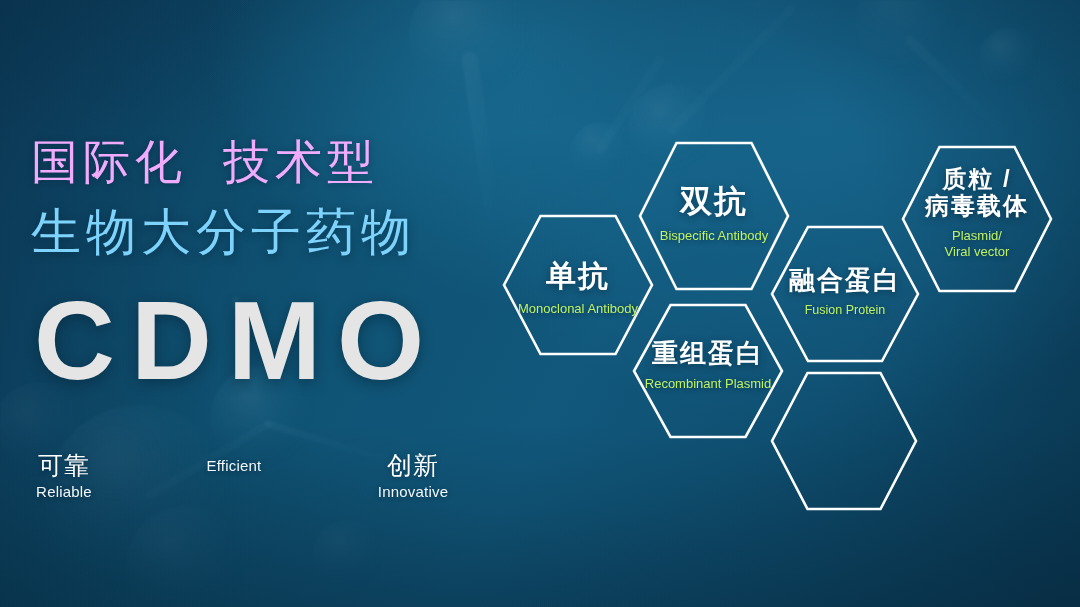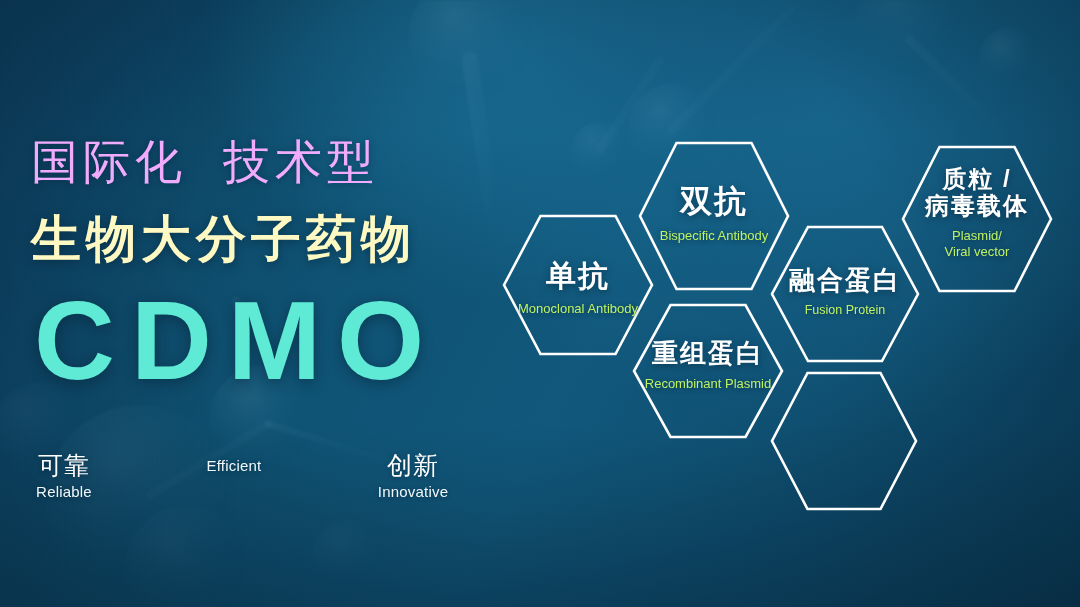--- a/index.html
+++ b/index.html
@@ -49,38 +49,38 @@
     line-height: 1;
     font-weight: 300;
     letter-spacing: 5px;
     color: #f0abfc;
     white-space: pre;
     text-shadow: 0 1px 6px rgba(3,28,45,0.45);
   }
   .headline-2 {
     position: absolute;
     left: 31px;
-    top: 214px;
+    top: 207px;
     font-size: 50px;
     line-height: 1;
-    font-weight: 700;
+    font-weight: 400;
     letter-spacing: 5px;
-    color: #fef9c3;
+    color: #7dd3fc;
     white-space: pre;
     text-shadow: 0 2px 8px rgba(3,28,45,0.5);
   }
   .headline-3 {
     position: absolute;
     left: 34px;
     top: 285px;
     font-size: 112px;
     line-height: 1;
     font-weight: 700;
     letter-spacing: 16px;
-    color: #5eead4;
+    color: #e5e5e5;
     white-space: pre;
     text-shadow: 0 3px 14px rgba(3,28,45,0.45);
   }
 
   
   .value-row {
     position: absolute;
     left: 0;
     top: 452px;
     width: 500px;

